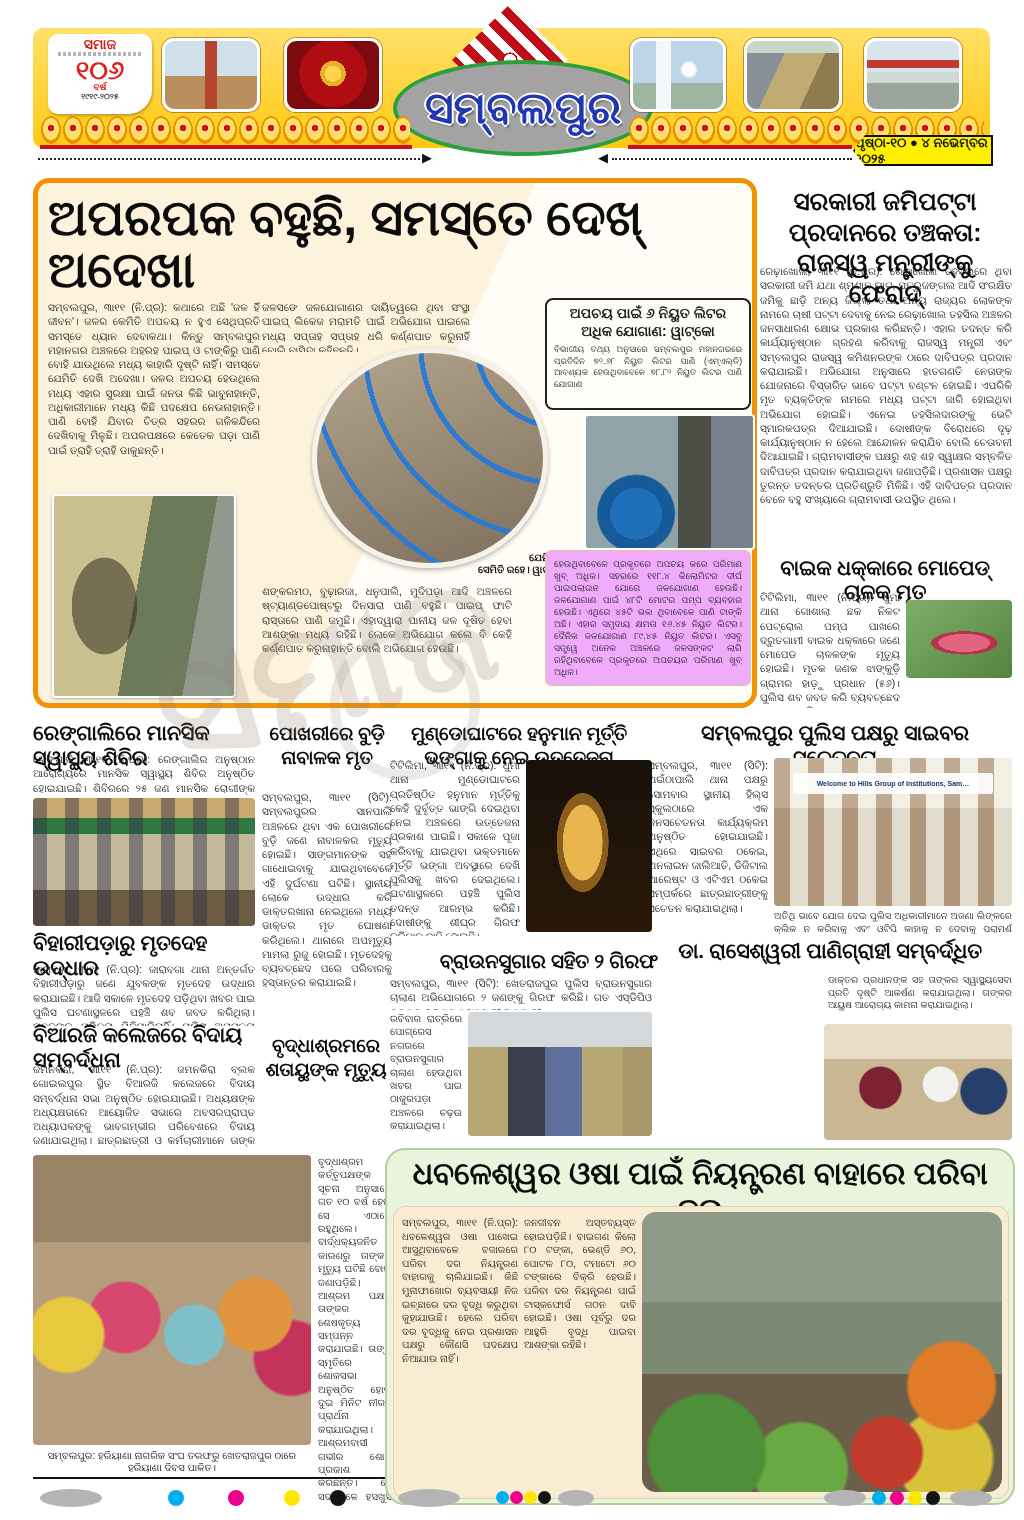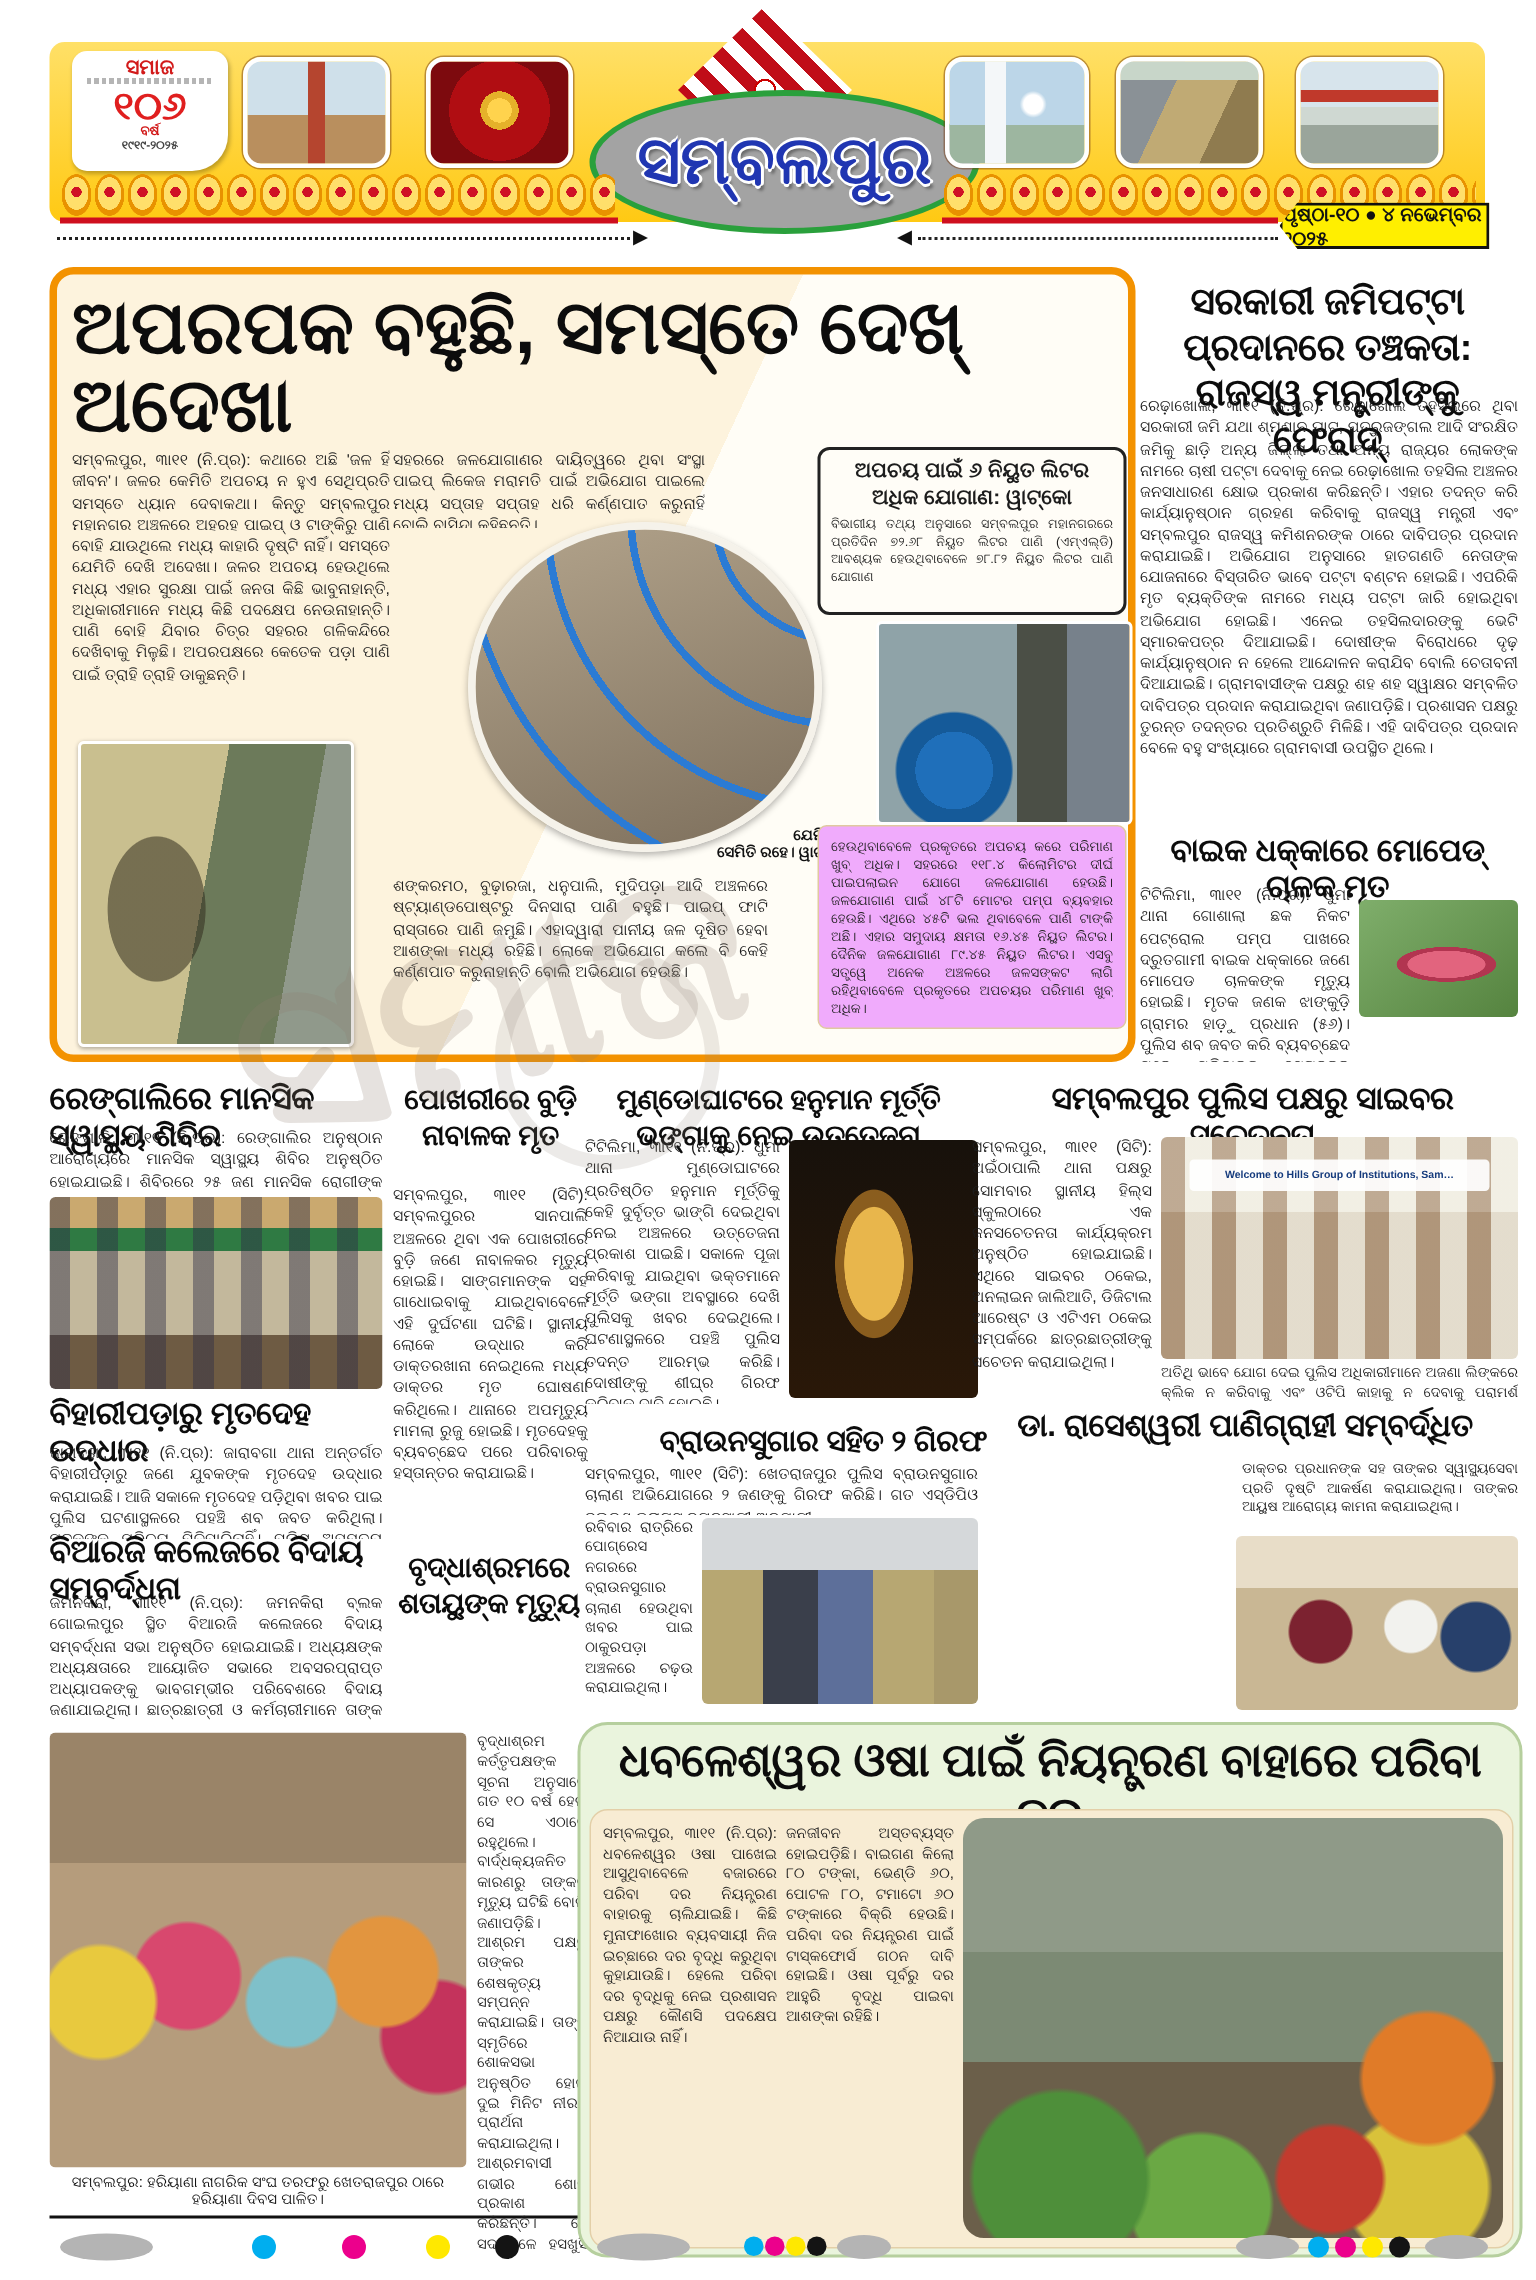--- a/index.html
+++ b/index.html
@@ -156,21 +156,21 @@
 
   <div class="abs datetag">ପୃଷ୍ଠା-୧୦ ● ୪ ନଭେମ୍ବର ୨୦୨୫</div>
 
   <div class="abs watermark">ସମାଜ</div>
   <div class="abs wm-stamp"></div>
 
   <div class="abs mainbox"></div>
   <h1 class="abs headline main-head" style="margin:0;">ଅପରପକ ବହୁଛି, ସମସ୍ତେ ଦେଖ୍‌ ଅଦେଖା</h1>
   <div class="abs body-text" style="left:48px;top:300px;width:212px;height:192px;">ସମ୍ବଲପୁର, ୩୲୧୧ (ନି.ପ୍ର): କଥାରେ ଅଛି 'ଜଳ ହିଁ ଜୀବନ'। ଜଳର କେମିତି ଅପଚୟ ନ ହୁଏ ସେଥିପ୍ରତି ସମସ୍ତେ ଧ୍ୟାନ ଦେବାକଥା। କିନ୍ତୁ ସମ୍ବଲପୁର ମହାନଗର ଅଞ୍ଚଳରେ ଅହରହ ପାଇପ୍ ଓ ଟାଙ୍କିରୁ ପାଣି ବୋହି ଯାଉଥିଲେ ମଧ୍ୟ କାହାରି ଦୃଷ୍ଟି ନାହିଁ। ସମସ୍ତେ ଯେମିତି ଦେଖି ଅଦେଖା। ଜଳର ଅପଚୟ ହେଉଥିଲେ ମଧ୍ୟ ଏହାର ସୁରକ୍ଷା ପାଇଁ ଜନତା କିଛି ଭାବୁନାହାନ୍ତି, ଅଧିକାରୀମାନେ ମଧ୍ୟ କିଛି ପଦକ୍ଷେପ ନେଉନାହାନ୍ତି। ପାଣି ବୋହି ଯିବାର ଚିତ୍ର ସହରର ଗଳିକନ୍ଦିରେ ଦେଖିବାକୁ ମିଳୁଛି। ଅପରପକ୍ଷରେ କେତେକ ପଡ଼ା ପାଣି ପାଇଁ ତ୍ରାହି ତ୍ରାହି ଡାକୁଛନ୍ତି।</div>
   <div class="photo ph-building" style="left:52px;top:494px;width:180px;height:200px;border:2px solid #fff;box-shadow:0 1px 3px rgba(0,0,0,.3);"></div>
-  <div class="abs body-text" style="left:262px;top:300px;width:208px;height:52px;">ସହରରେ ଜଳଯୋଗାଣର ଦାୟିତ୍ୱରେ ଥିବା ସଂସ୍ଥା ପାଇପ୍ ଲିକେଜ ମରାମତି ପାଇଁ ଅଭିଯୋଗ ପାଇଲେ ମଧ୍ୟ ସପ୍ତାହ ସପ୍ତାହ ଧରି କର୍ଣ୍ଣପାତ କରୁନାହିଁ ବୋଲି ବାସିନ୍ଦା କହିଛନ୍ତି।</div>
+  <div class="abs body-text" style="left:262px;top:300px;width:208px;height:52px;">ଜଳସଙେ ଜଳଯୋଗାଣର ଦାୟିତ୍ୱରେ ଥିବା ସଂସ୍ଥା ପାଇପ୍ ଲିକେଜ ମରାମତି ପାଇଁ ଅଭିଯୋଗ ପାଇଲେ ମଧ୍ୟ ସପ୍ତାହ ସପ୍ତାହ ଧରି କର୍ଣ୍ଣପାତ କରୁନାହିଁ ବୋଲି ବାସିନ୍ଦା କହିଛନ୍ତି।</div>
   <div class="abs circlephoto ph-pipes"></div>
   <div class="abs caption pre" style="left:472px;top:552px;width:92px;font-weight:700;text-align:right;">ଯେମିତିକୁ
 ସେମିତି ରହେ। ୱାଟ୍‌କୋ</div>
   <div class="abs body-text" style="left:262px;top:584px;width:250px;height:114px;">ଶଙ୍କରମଠ, ବୁଢ଼ାରଜା, ଧନୁପାଲି, ମୁଦିପଡ଼ା ଆଦି ଅଞ୍ଚଳରେ ଷ୍ଟ୍ୟାଣ୍ଡପୋଷ୍ଟରୁ ଦିନସାରା ପାଣି ବହୁଛି। ପାଇପ୍ ଫାଟି ରାସ୍ତାରେ ପାଣି ଜମୁଛି। ଏହାଦ୍ୱାରା ପାନୀୟ ଜଳ ଦୂଷିତ ହେବା ଆଶଙ୍କା ମଧ୍ୟ ରହିଛି। ଲୋକେ ଅଭିଯୋଗ କଲେ ବି କେହି କର୍ଣ୍ଣପାତ କରୁନାହାନ୍ତି ବୋଲି ଅଭିଯୋଗ ହେଉଛି।</div>
 
   <div class="abs watcobox">
     <div class="watco-title">ଅପଚୟ ପାଇଁ ୬ ନିୟୁତ ଲିଟର ଅଧିକ ଯୋଗାଣ: ୱାଟ୍‌କୋ</div>
     <div class="body-sm" style="margin-top:4px;font-size:8.6px;">ବିଭାଗୀୟ ତଥ୍ୟ ଅନୁସାରେ ସମ୍ବଲପୁର ମହାନଗରରେ ପ୍ରତିଦିନ ୭୨.୬୮ ନିୟୁତ ଲିଟର ପାଣି (ଏମ୍‌ଏଲ୍‌ଡି) ଆବଶ୍ୟକ ହେଉଥିବାବେଳେ ୭୮.୮୨ ନିୟୁତ ଲିଟର ପାଣି ଯୋଗାଣ</div>
   </div>
   <div class="photo ph-drum" style="left:584px;top:414px;width:167px;height:132px;border:2px solid #fff;"></div>

